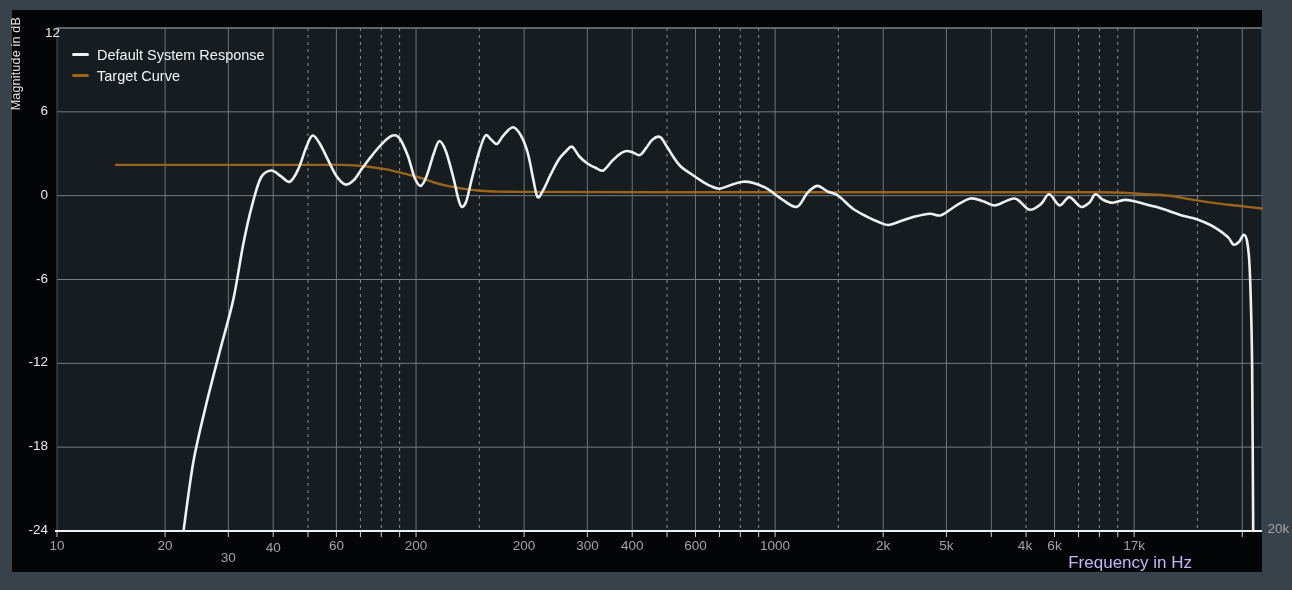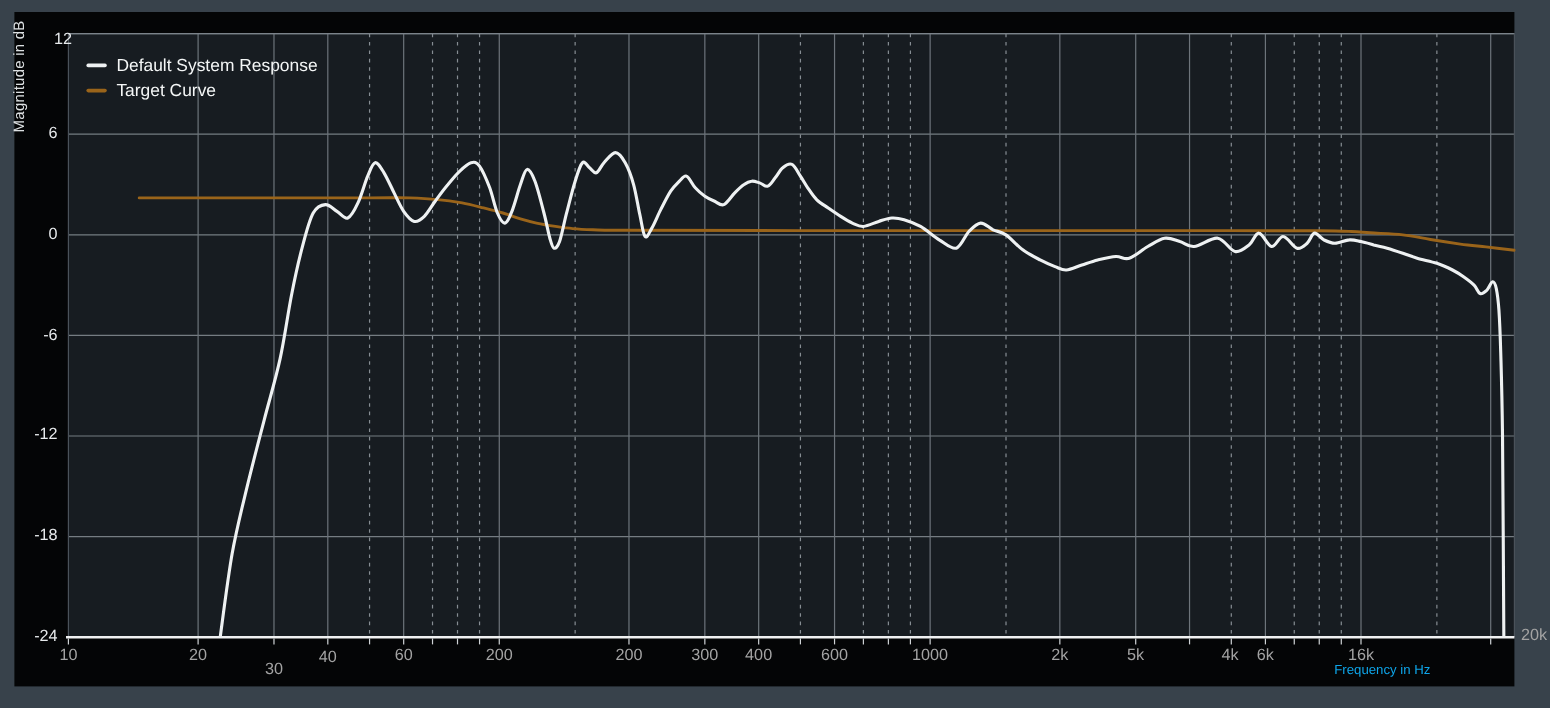--- a/index.html
+++ b/index.html
@@ -22,21 +22,21 @@
     position:absolute;left:0;width:48px;text-align:right;
     font-size:13.5px;color:#e7eaec;
   }
   .y-title{
     position:absolute;left:9px;top:17px;
     writing-mode:vertical-rl;transform:rotate(180deg);
     font-size:12.5px;color:#dde1e3;letter-spacing:.2px;
   }
   .x-title{
     position:absolute;right:100px;top:553px;
-    font-size:11px;color:#0ea5e9;
+    font-size:17px;color:#c4b5fd;
   }
   .legend{position:absolute;left:72px;top:44px;}
   .legend-item{display:flex;align-items:center;height:21px;}
   .swatch{width:17px;height:3px;border-radius:2px;margin-right:8px;flex:0 0 auto;}
   .legend-label{font-size:14.5px;color:#f4f6f6;white-space:nowrap;}
 </style>
 </head>
 <body>
 
 <div class="canvas"></div>
@@ -143,21 +143,21 @@
     <div class="xlab" style="left: 416.1px; top: 538px;">200</div>
     <div class="xlab" style="left: 524.1px; top: 538px;">200</div>
     <div class="xlab" style="left: 587.4px; top: 538px;">300</div>
     <div class="xlab" style="left: 632.2px; top: 538px;">400</div>
     <div class="xlab" style="left: 695.5px; top: 538px;">600</div>
     <div class="xlab" style="left: 775.1px; top: 538px;">1000</div>
     <div class="xlab" style="left: 883.2px; top: 538px;">2k</div>
     <div class="xlab" style="left: 946.4px; top: 538px;">5k</div>
     <div class="xlab" style="left: 1025px; top: 538px;">4k</div>
     <div class="xlab" style="left: 1054.5px; top: 538px;">6k</div>
-    <div class="xlab" style="left: 1134.2px; top: 538px;">16k</div>
+    <div class="xlab" style="left: 1134.2px; top: 538px;">17k</div>
     <div class="xlab" style="left: 1242.3px; top: 521px; margin-left: 36px;">20k</div>
     <div class="ylab" style="top: 25px; margin-left: 12px;">12</div>
     <div class="ylab" style="top: 102.8px;">6</div>
     <div class="ylab" style="top: 186.7px;">0</div>
     <div class="ylab" style="top: 270.5px;">-6</div>
     <div class="ylab" style="top: 354.3px;">-12</div>
     <div class="ylab" style="top: 438.2px;">-18</div>
     <div class="ylab" style="top: 522px; text-align: right;">-24</div>
   </div>
 

